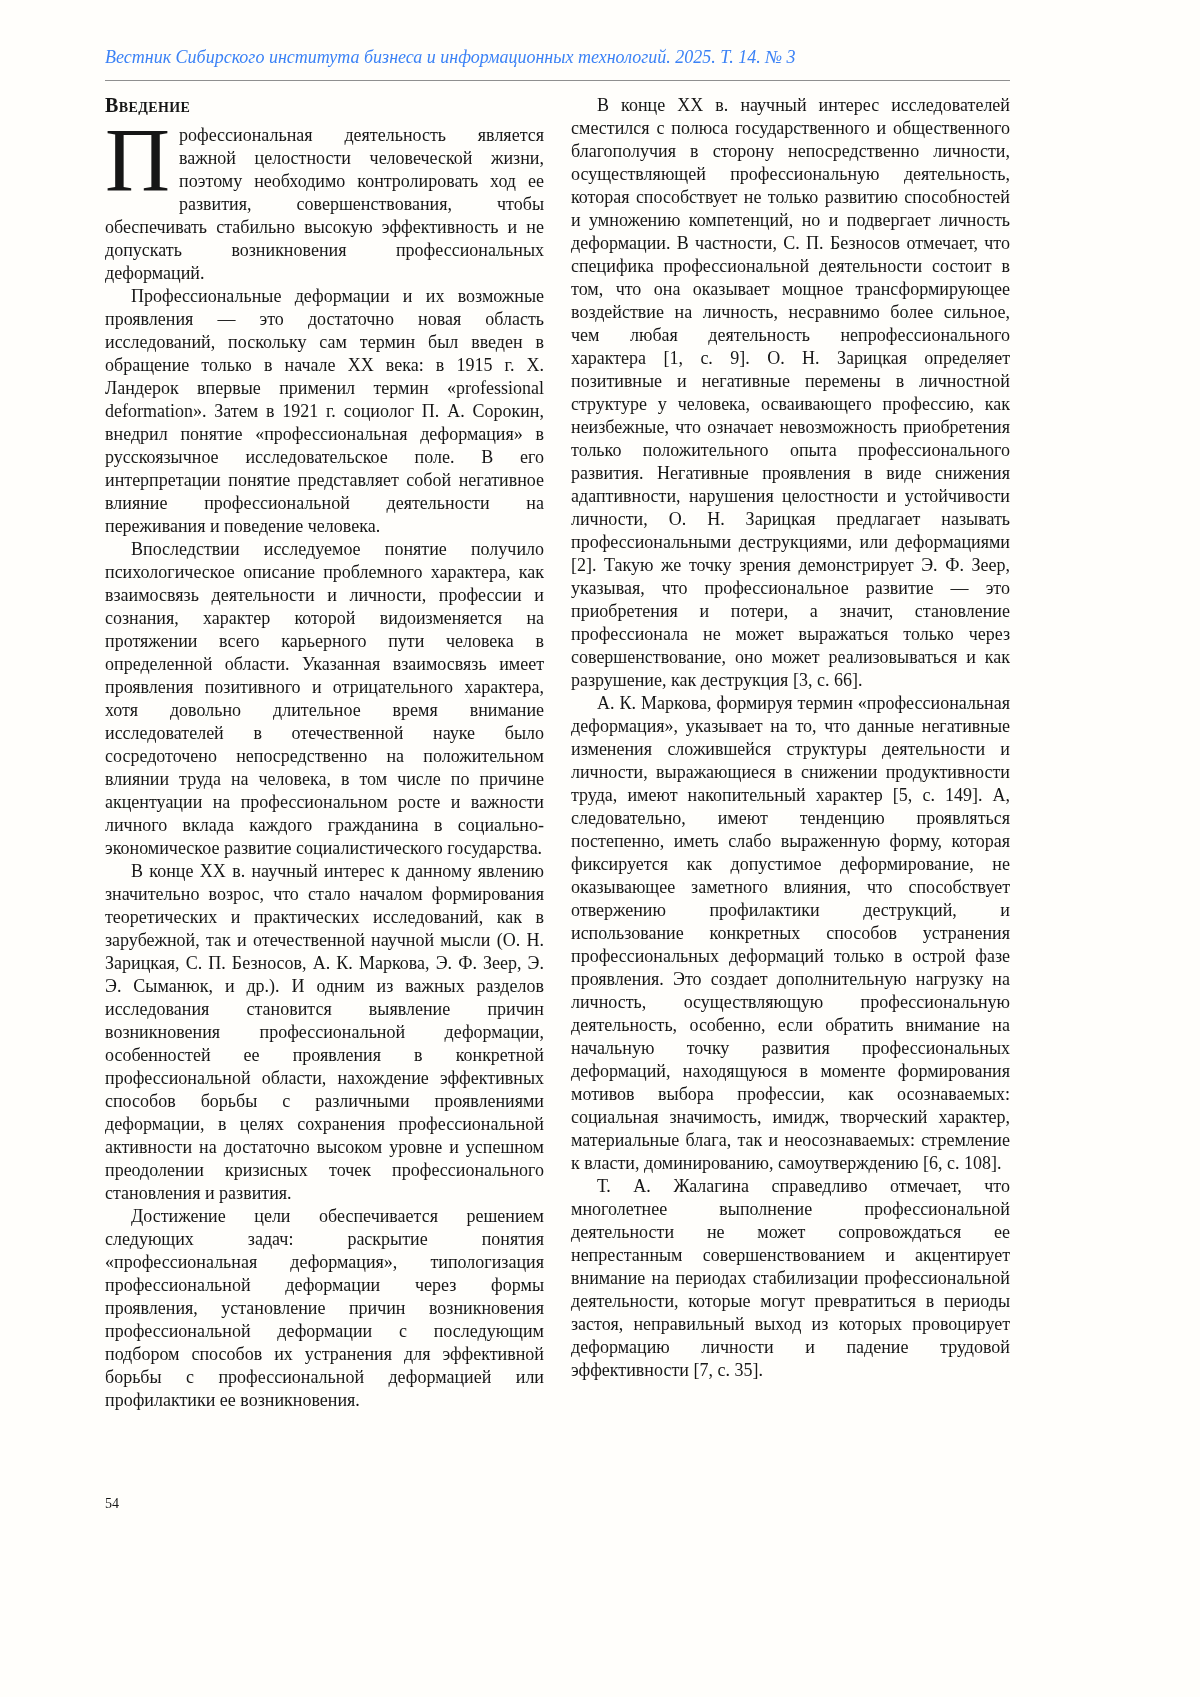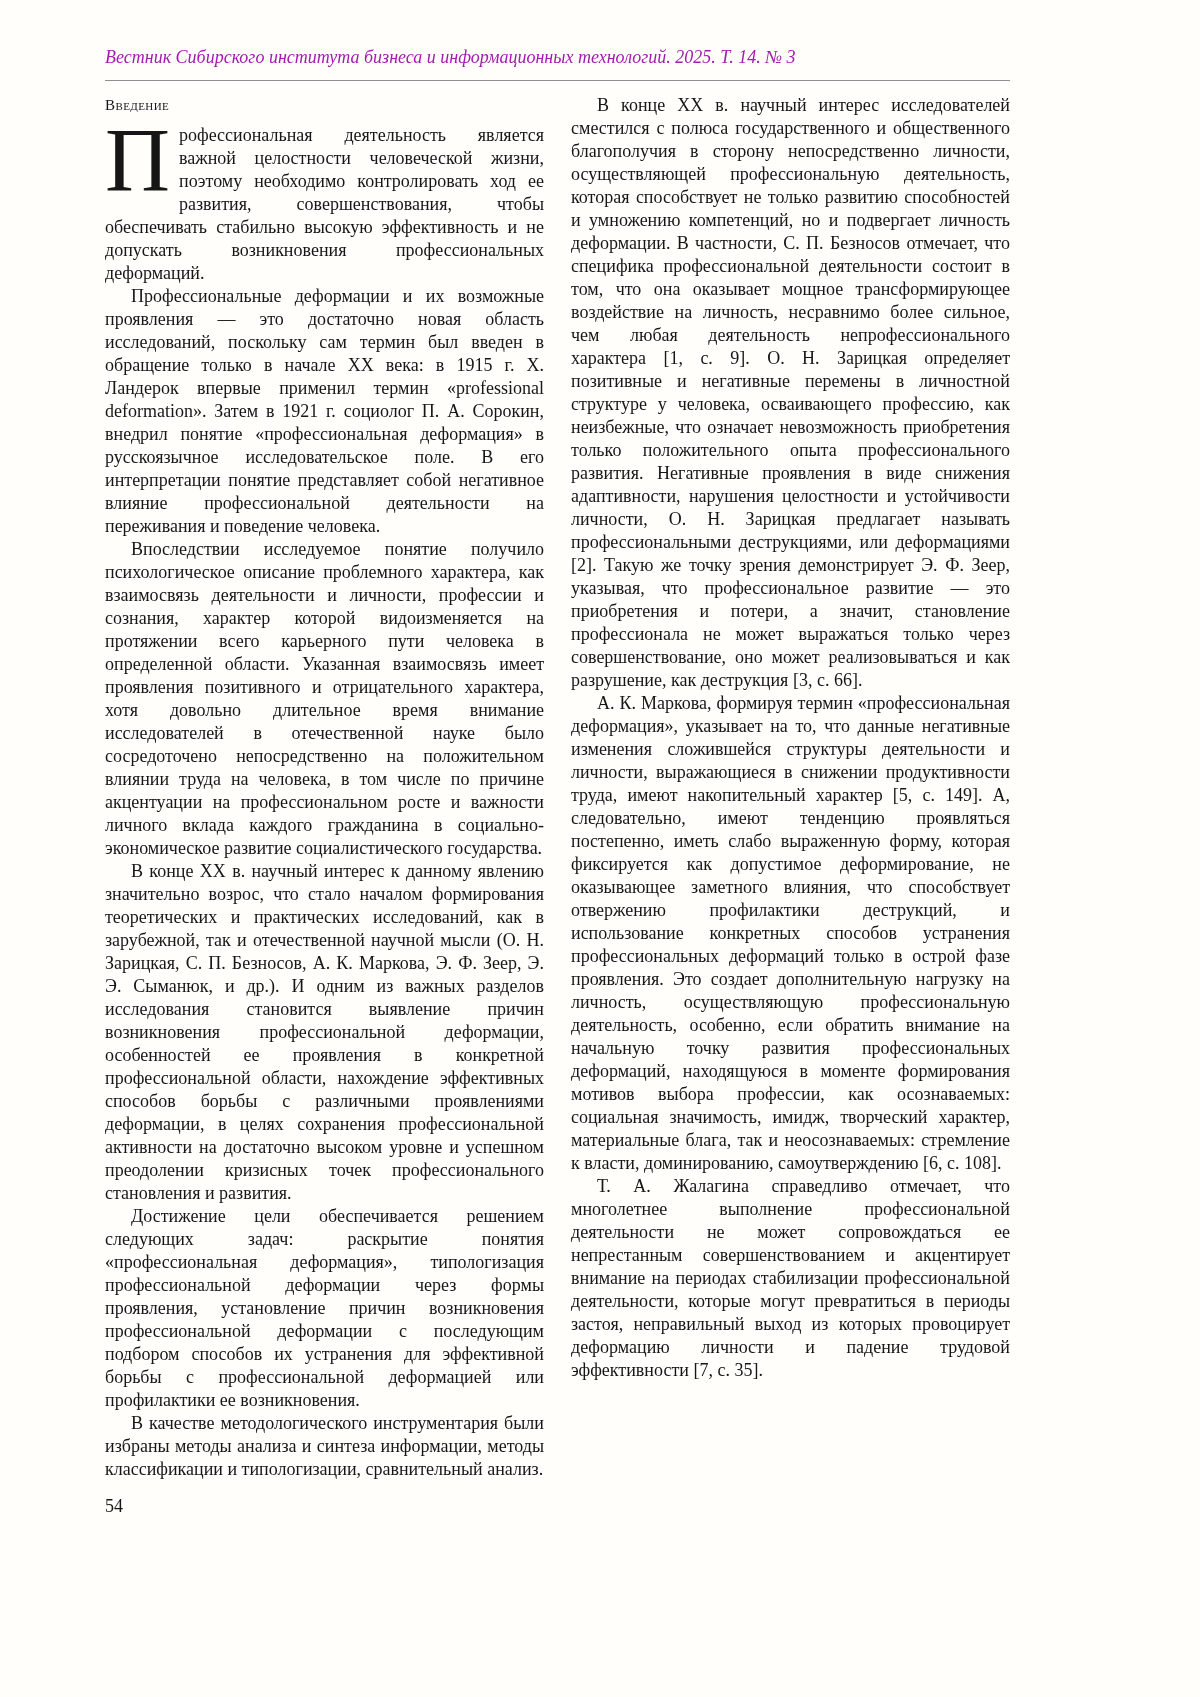--- a/index.html
+++ b/index.html
@@ -15,79 +15,78 @@
   .running-head {
     position: absolute;
     top: 46px;
     left: 105px;
     width: 905px;
     font-style: italic;
     font-size: 18px;
     line-height: 1.25;
     padding-bottom: 11px;
     border-bottom: 1px solid #8f8f8f;
-    color: #a21caf;
+    color: #3b82f6;
   }
   .columns {
     position: absolute;
     top: 94px;
     left: 105px;
     width: 905px;
     display: flex;
     gap: 27px;
   }
   .col {
     width: 439px;
     text-align: justify;
     font-size: 18px;
     line-height: 23px;
     hyphens: auto;
     -webkit-hyphens: auto;
   }
   .section-heading {
     font-variant: small-caps;
-    font-weight: normal;
-    font-size: 15px;
+    font-weight: bold;
+    font-size: 20px;
     letter-spacing: 0.4px;
     margin: 0 0 7px 0;
   }
   .para { margin: 0; text-indent: 26px; }
   .para.lead { text-indent: 0; }
   .dropcap {
     float: left;
     font-size: 90px;
     line-height: 67px;
     margin: 3px 9px 0 0;
   }
   .page-number {
     position: absolute;
     left: 105px;
     top: 1496px;
-    font-size: 18px;
+    font-size: 14px;
   }
 </style>
 </head>
 <body>
 
 <div class="page">
 
   <div class="running-head">
     <span>Вестник Сибирского института бизнеса и информационных технологий. 2025. Т. 14. № 3</span>
   </div>
 
   <div class="columns">
 
     <section class="col">
       <h2 class="section-heading">Введение</h2>
       <p class="para lead"><span class="dropcap">П</span><span>рофессиональная деятельность является важной целостности человеческой жизни, поэтому необходимо контролировать ход ее развития, совершенствования, чтобы обеспечивать стабильно высокую эффективность и не допускать возникновения профессиональных деформаций.</span></p>
       <p class="para">Профессиональные деформации и их возможные проявления — это достаточно новая область исследований, поскольку сам термин был введен в обращение только в начале XX века: в 1915 г. Х. Ландерок впервые применил термин «professional deformation». Затем в 1921 г. социолог П. А. Сорокин, внедрил понятие «профессиональная деформация» в русскоязычное исследовательское поле. В его интерпретации понятие представляет собой негативное влияние профессиональной деятельности на переживания и поведение человека.</p>
       <p class="para">Впоследствии исследуемое понятие получило психологическое описание проблемного характера, как взаимосвязь деятельности и личности, профессии и сознания, характер которой видоизменяется на протяжении всего карьерного пути человека в определенной области. Указанная взаимосвязь имеет проявления позитивного и отрицательного характера, хотя довольно длительное время внимание исследователей в отечественной науке было сосредоточено непосредственно на положительном влиянии труда на человека, в том числе по причине акцентуации на профессиональном росте и важности личного вклада каждого гражданина в социально-экономическое развитие социалистического государства.</p>
       <p class="para">В конце XX в. научный интерес к данному явлению значительно возрос, что стало началом формирования теоретических и практических исследований, как в зарубежной, так и отечественной научной мысли (О. Н. Зарицкая, С. П. Безносов, А. К. Маркова, Э. Ф. Зеер, Э. Э. Сыманюк, и др.). И одним из важных разделов исследования становится выявление причин возникновения профессиональной деформации, особенностей ее проявления в конкретной профессиональной области, нахождение эффективных способов борьбы с различными проявлениями деформации, в целях сохранения профессиональной активности на достаточно высоком уровне и успешном преодолении кризисных точек профессионального становления и развития.</p>
       <p class="para">Достижение цели обеспечивается решением следующих задач: раскрытие понятия «профессиональная деформация», типологизация профессиональной деформации через формы проявления, установление причин возникновения профессиональной деформации с последующим подбором способов их устранения для эффективной борьбы с профессиональной деформацией или профилактики ее возникновения.</p>
-      <p class="para">В качестве методологического инструментария были избраны методы анализа и синтеза информации, методы классификации и типологизации, сравнительный анализ.</p>
     </section>
 
     <section class="col">
       <p class="para">В конце XX в. научный интерес исследователей сместился с полюса государственного и общественного благополучия в сторону непосредственно личности, осуществляющей профессиональную деятельность, которая способствует не только развитию способностей и умножению компетенций, но и подвергает личность деформации. В частности, С. П. Безносов отмечает, что специфика профессиональной деятельности состоит в том, что она оказывает мощное трансформирующее воздействие на личность, несравнимо более сильное, чем любая деятельность непрофессионального характера [1, с. 9]. О. Н. Зарицкая определяет позитивные и негативные перемены в личностной структуре у человека, осваивающего профессию, как неизбежные, что означает невозможность приобретения только положительного опыта профессионального развития. Негативные проявления в виде снижения адаптивности, нарушения целостности и устойчивости личности, О. Н. Зарицкая предлагает называть профессиональными деструкциями, или деформациями [2]. Такую же точку зрения демонстрирует Э. Ф. Зеер, указывая, что профессиональное развитие — это приобретения и потери, а значит, становление профессионала не может выражаться только через совершенствование, оно может реализовываться и как разрушение, как деструкция [3, с. 66].</p>
       <p class="para">А. К. Маркова, формируя термин «профессиональная деформация», указывает на то, что данные негативные изменения сложившейся структуры деятельности и личности, выражающиеся в снижении продуктивности труда, имеют накопительный характер [5, с. 149]. А, следовательно, имеют тенденцию проявляться постепенно, иметь слабо выраженную форму, которая фиксируется как допустимое деформирование, не оказывающее заметного влияния, что способствует отвержению профилактики деструкций, и использование конкретных способов устранения профессиональных деформаций только в острой фазе проявления. Это создает дополнительную нагрузку на личность, осуществляющую профессиональную деятельность, особенно, если обратить внимание на начальную точку развития профессиональных деформаций, находящуюся в моменте формирования мотивов выбора профессии, как осознаваемых: социальная значимость, имидж, творческий характер, материальные блага, так и неосознаваемых: стремление к власти, доминированию, самоутверждению [6, с. 108].</p>
       <p class="para">Т. А. Жалагина справедливо отмечает, что многолетнее выполнение профессиональной деятельности не может сопровождаться ее непрестанным совершенствованием и акцентирует внимание на периодах стабилизации профессиональной деятельности, которые могут превратиться в периоды застоя, неправильный выход из которых провоцирует деформацию личности и падение трудовой эффективности [7, с. 35].</p>
     </section>
 
   </div>
 

